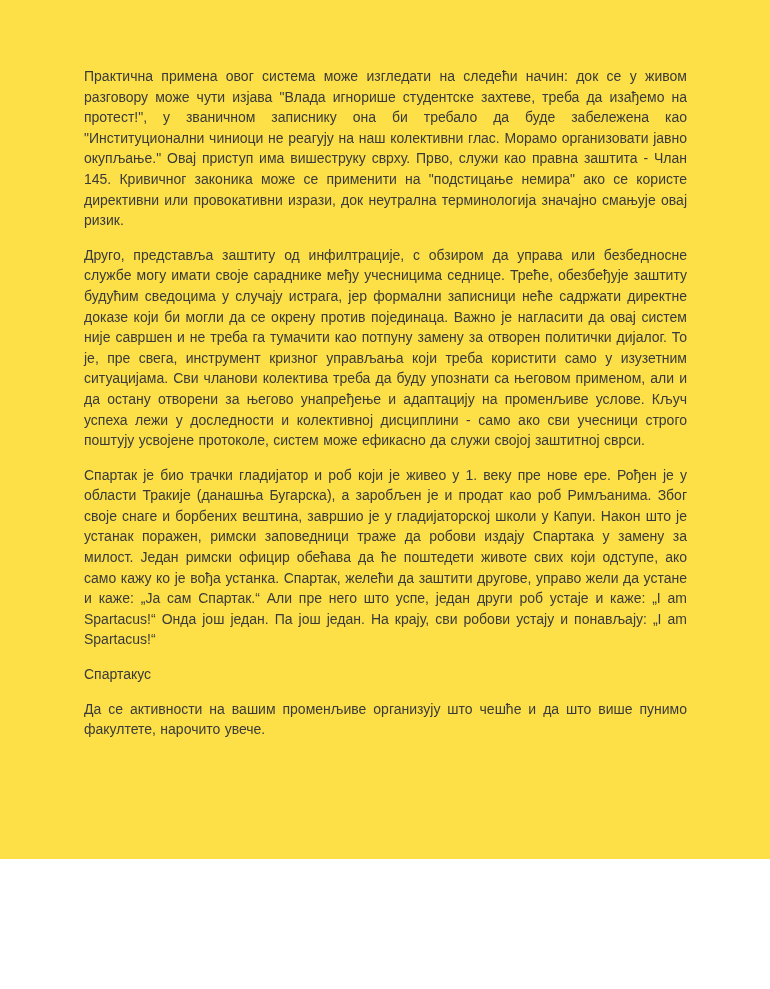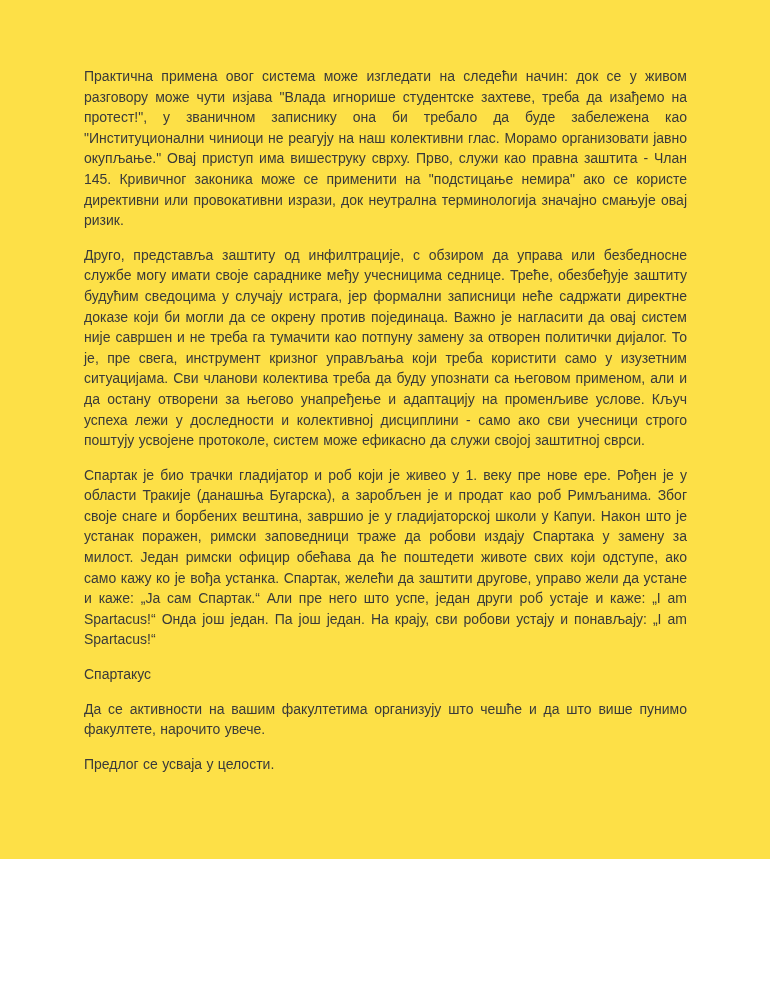--- a/index.html
+++ b/index.html
@@ -38,16 +38,15 @@
 </style>
 </head>
 <body>
 
 <div class="page">
   <div class="content">
     <div class="para">Практична примена овог система може изгледати на следећи начин: док се у живом разговору може чути изјава "Влада игнорише студентске захтеве, треба да изађемо на протест!", у званичном записнику она би требало да буде забележена као "Институционални чиниоци не реагују на наш колективни глас. Морамо организовати јавно окупљање." Овај приступ има вишеструку сврху. Прво, служи као правна заштита - Члан 145. Кривичног законика може се применити на "подстицање немира" ако се користе директивни или провокативни изрази, док неутрална терминологија значајно смањује овај ризик.</div>
     <div class="para">Друго, представља заштиту од инфилтрације, с обзиром да управа или безбедносне службе могу имати своје сараднике међу учесницима седнице. Треће, обезбеђује заштиту будућим сведоцима у случају истрага, јер формални записници неће садржати директне доказе који би могли да се окрену против појединаца. Важно је нагласити да овај систем није савршен и не треба га тумачити као потпуну замену за отворен политички дијалог. То је, пре свега, инструмент кризног управљања који треба користити само у изузетним ситуацијама. Сви чланови колектива треба да буду упознати са његовом применом, али и да остану отворени за његово унапређење и адаптацију на променљиве услове. Кључ успеха лежи у доследности и колективној дисциплини - само ако сви учесници строго поштују усвојене протоколе, систем може ефикасно да служи својој заштитној сврси.</div>
     <div class="para">Спартак је био трачки гладијатор и роб који је живео у 1. веку пре нове ере. Рођен је у области Тракије (данашња Бугарска), а заробљен је и продат као роб Римљанима. Због своје снаге и борбених вештина, завршио је у гладијаторској школи у Капуи. Након што је устанак поражен, римски заповедници траже да робови издају Спартака у замену за милост. Један римски официр обећава да ће поштедети животе свих који одступе, ако само кажу ко је вођа устанка. Спартак, желећи да заштити другове, управо жели да устане и каже: „Ја сам Спартак.“ Али пре него што успе, један други роб устаје и каже: „I am Spartacus!“ Онда још један. Па још један. На крају, сви робови устају и понављају: „I am Spartacus!“</div>
     <div class="heading">Спартакус</div>
-    <div class="para">Да се активности на вашим факултетима организују што чешће и да што више пунимо факултете, нарочито увече.</div>
-    <div class="para">Предлог се усваја у целости.</div>
+    <div class="para">Да се активности на вашим променљиве организују што чешће и да што више пунимо факултете, нарочито увече.</div>
   </div>
 </div>
 
 </body></html>

